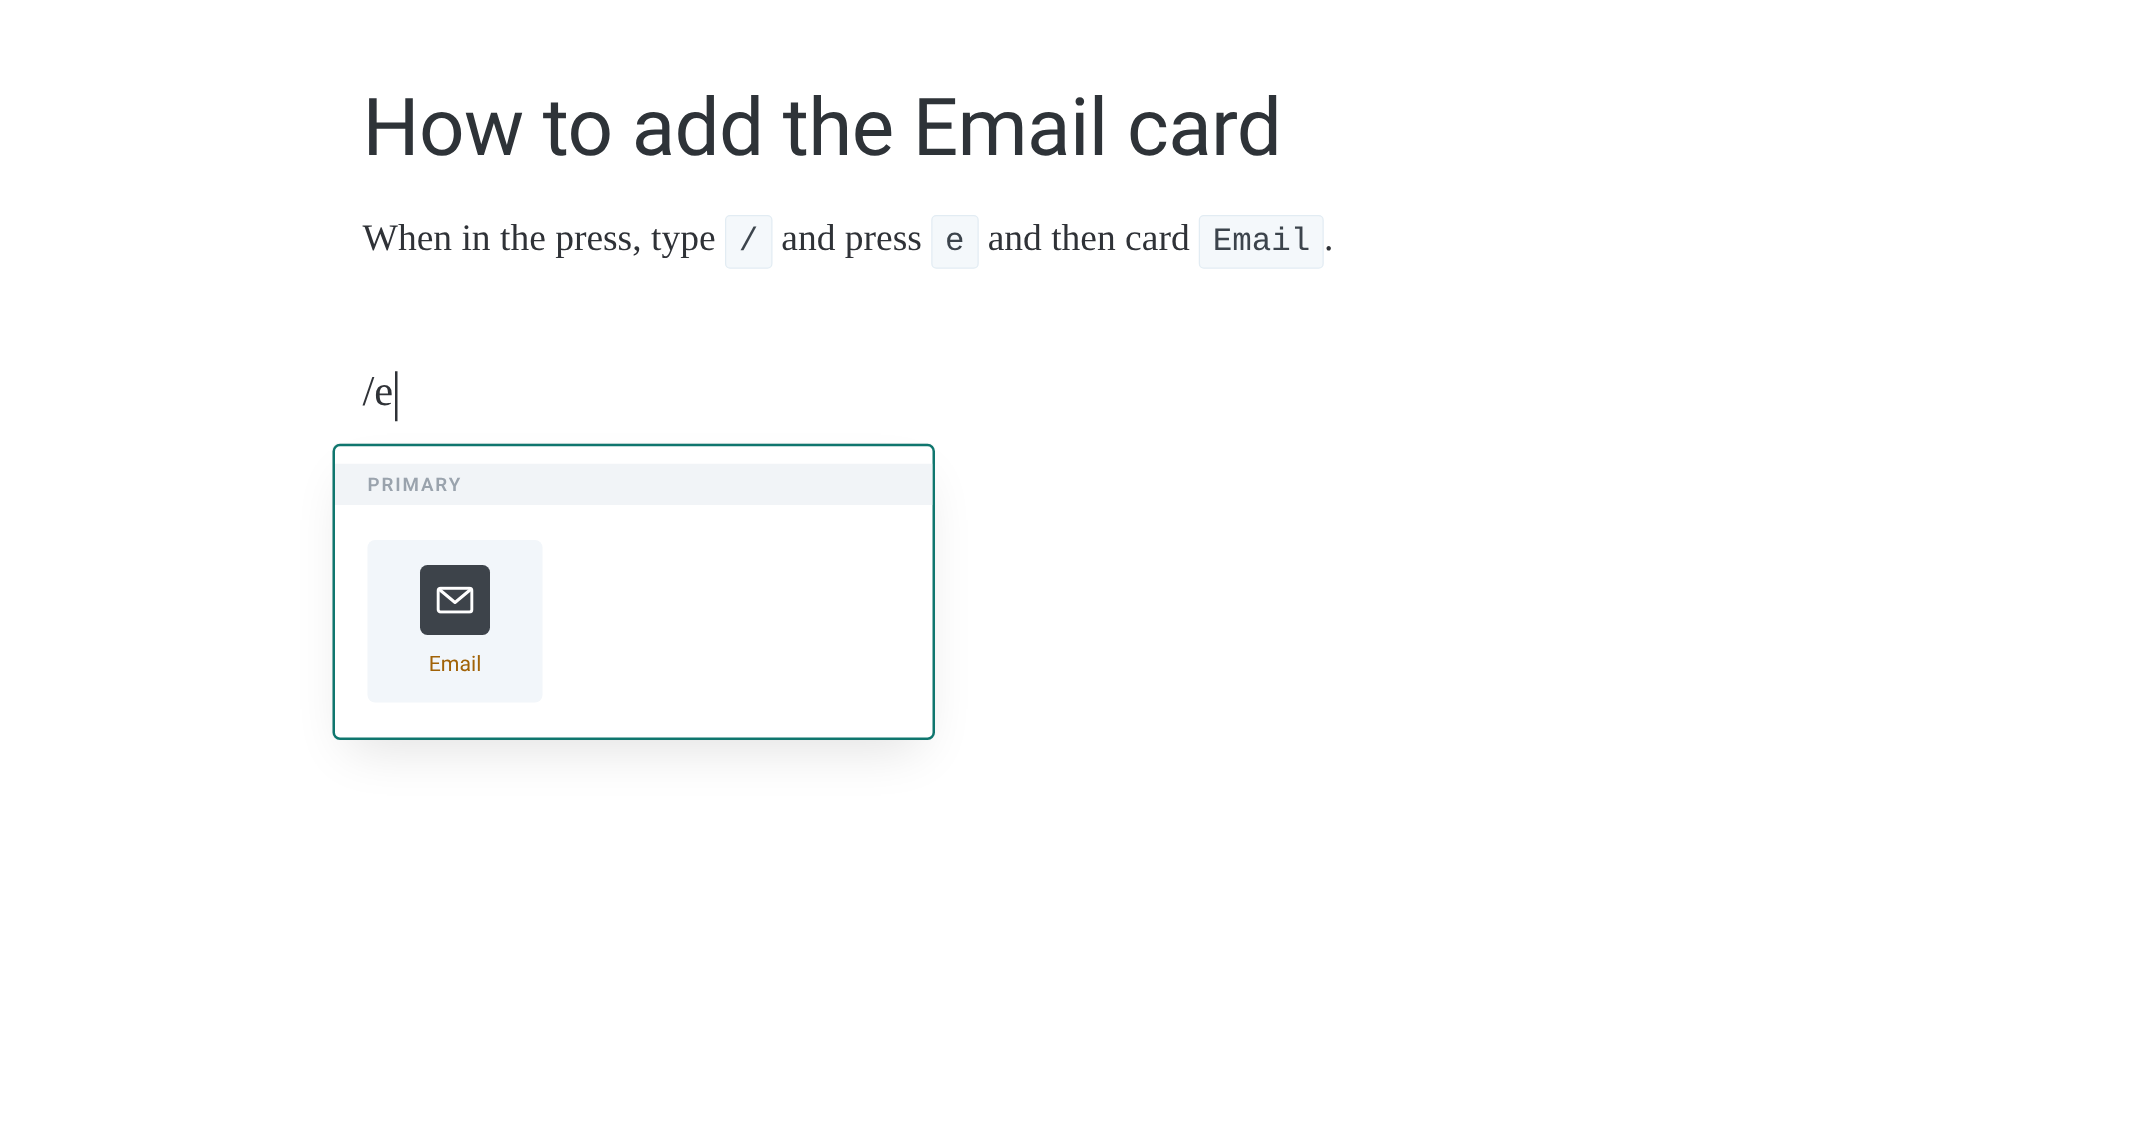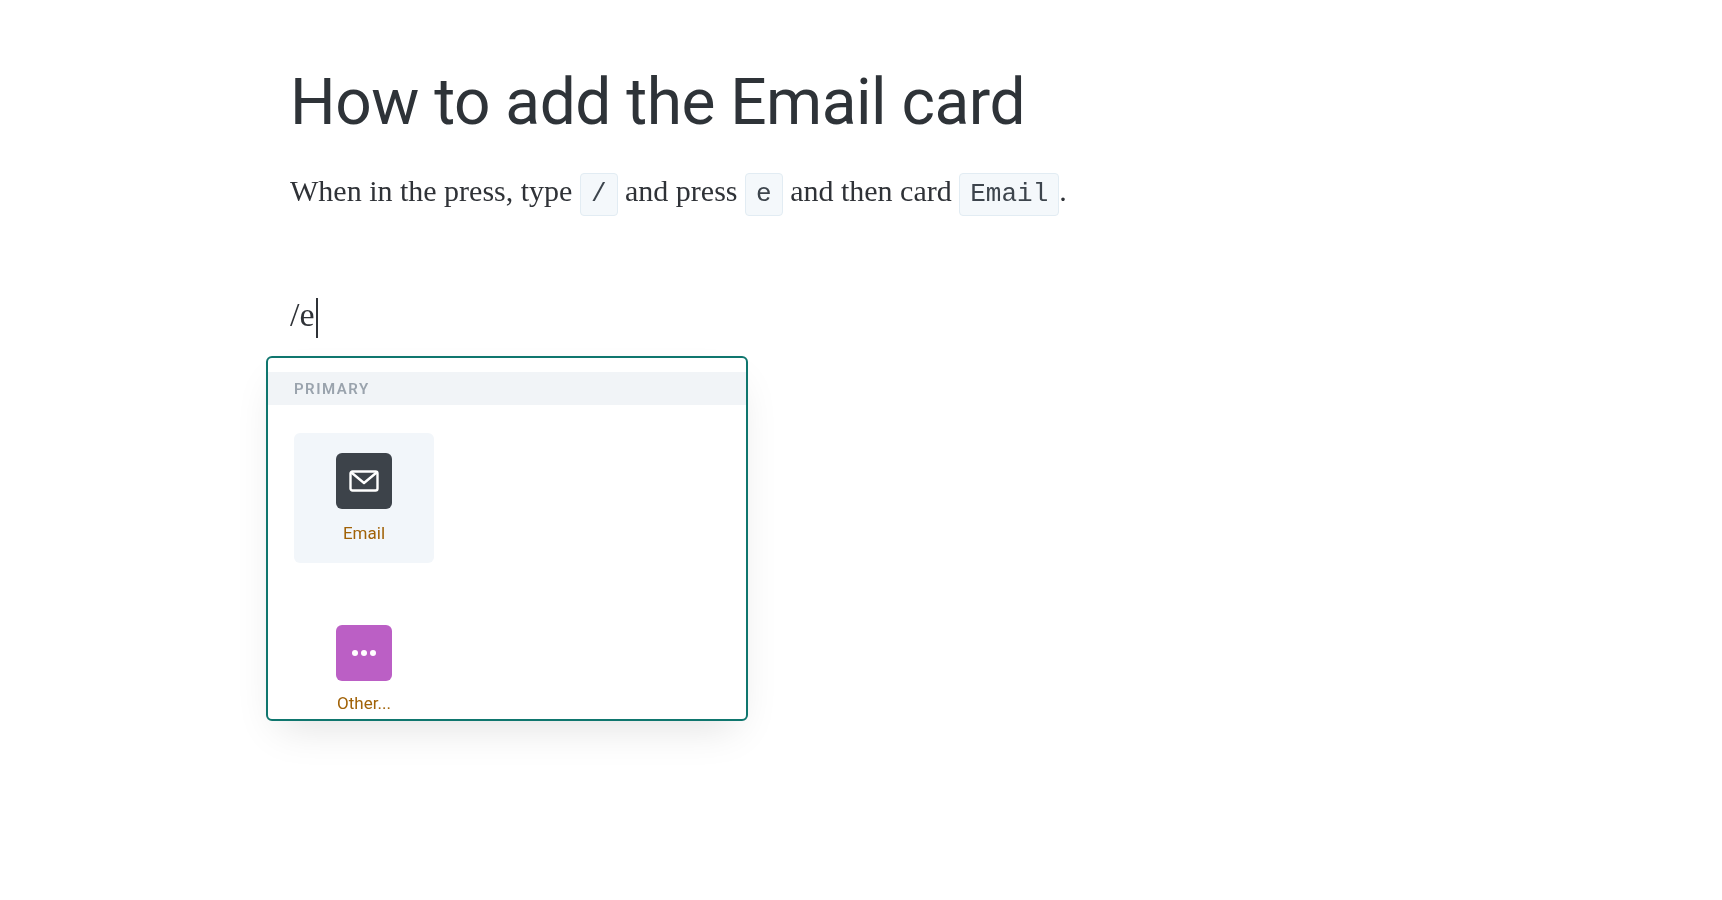--- a/index.html
+++ b/index.html
@@ -160,29 +160,17 @@
           <div class="tile-icon-box dark">
             <svg width="30" height="22" viewBox="0 0 30 22" fill="none">
               <rect x="1.5" y="1.5" width="27" height="19" rx="2" stroke="#ffffff" stroke-width="2.4"></rect>
               <path d="M3 3 L15 13 L27 3" stroke="#ffffff" stroke-width="2.4" fill="none" stroke-linecap="round" stroke-linejoin="round"></path>
             </svg>
           </div>
           <div class="tile-label">Email</div>
         </div>
       </div>
 
-      <div class="group-body embed">
-        <div class="tile plain">
-          <div class="tile-icon-box purple">
-            <svg width="30" height="8" viewBox="0 0 30 8">
-              <circle cx="6" cy="4" r="3" fill="#ffffff"></circle>
-              <circle cx="15" cy="4" r="3" fill="#ffffff"></circle>
-              <circle cx="24" cy="4" r="3" fill="#ffffff"></circle>
-            </svg>
-          </div>
-          <div class="tile-label">Other...</div>
-        </div>
-      </div>
 
     </div>
   </div>
 
 </div>
 
 </body></html>

